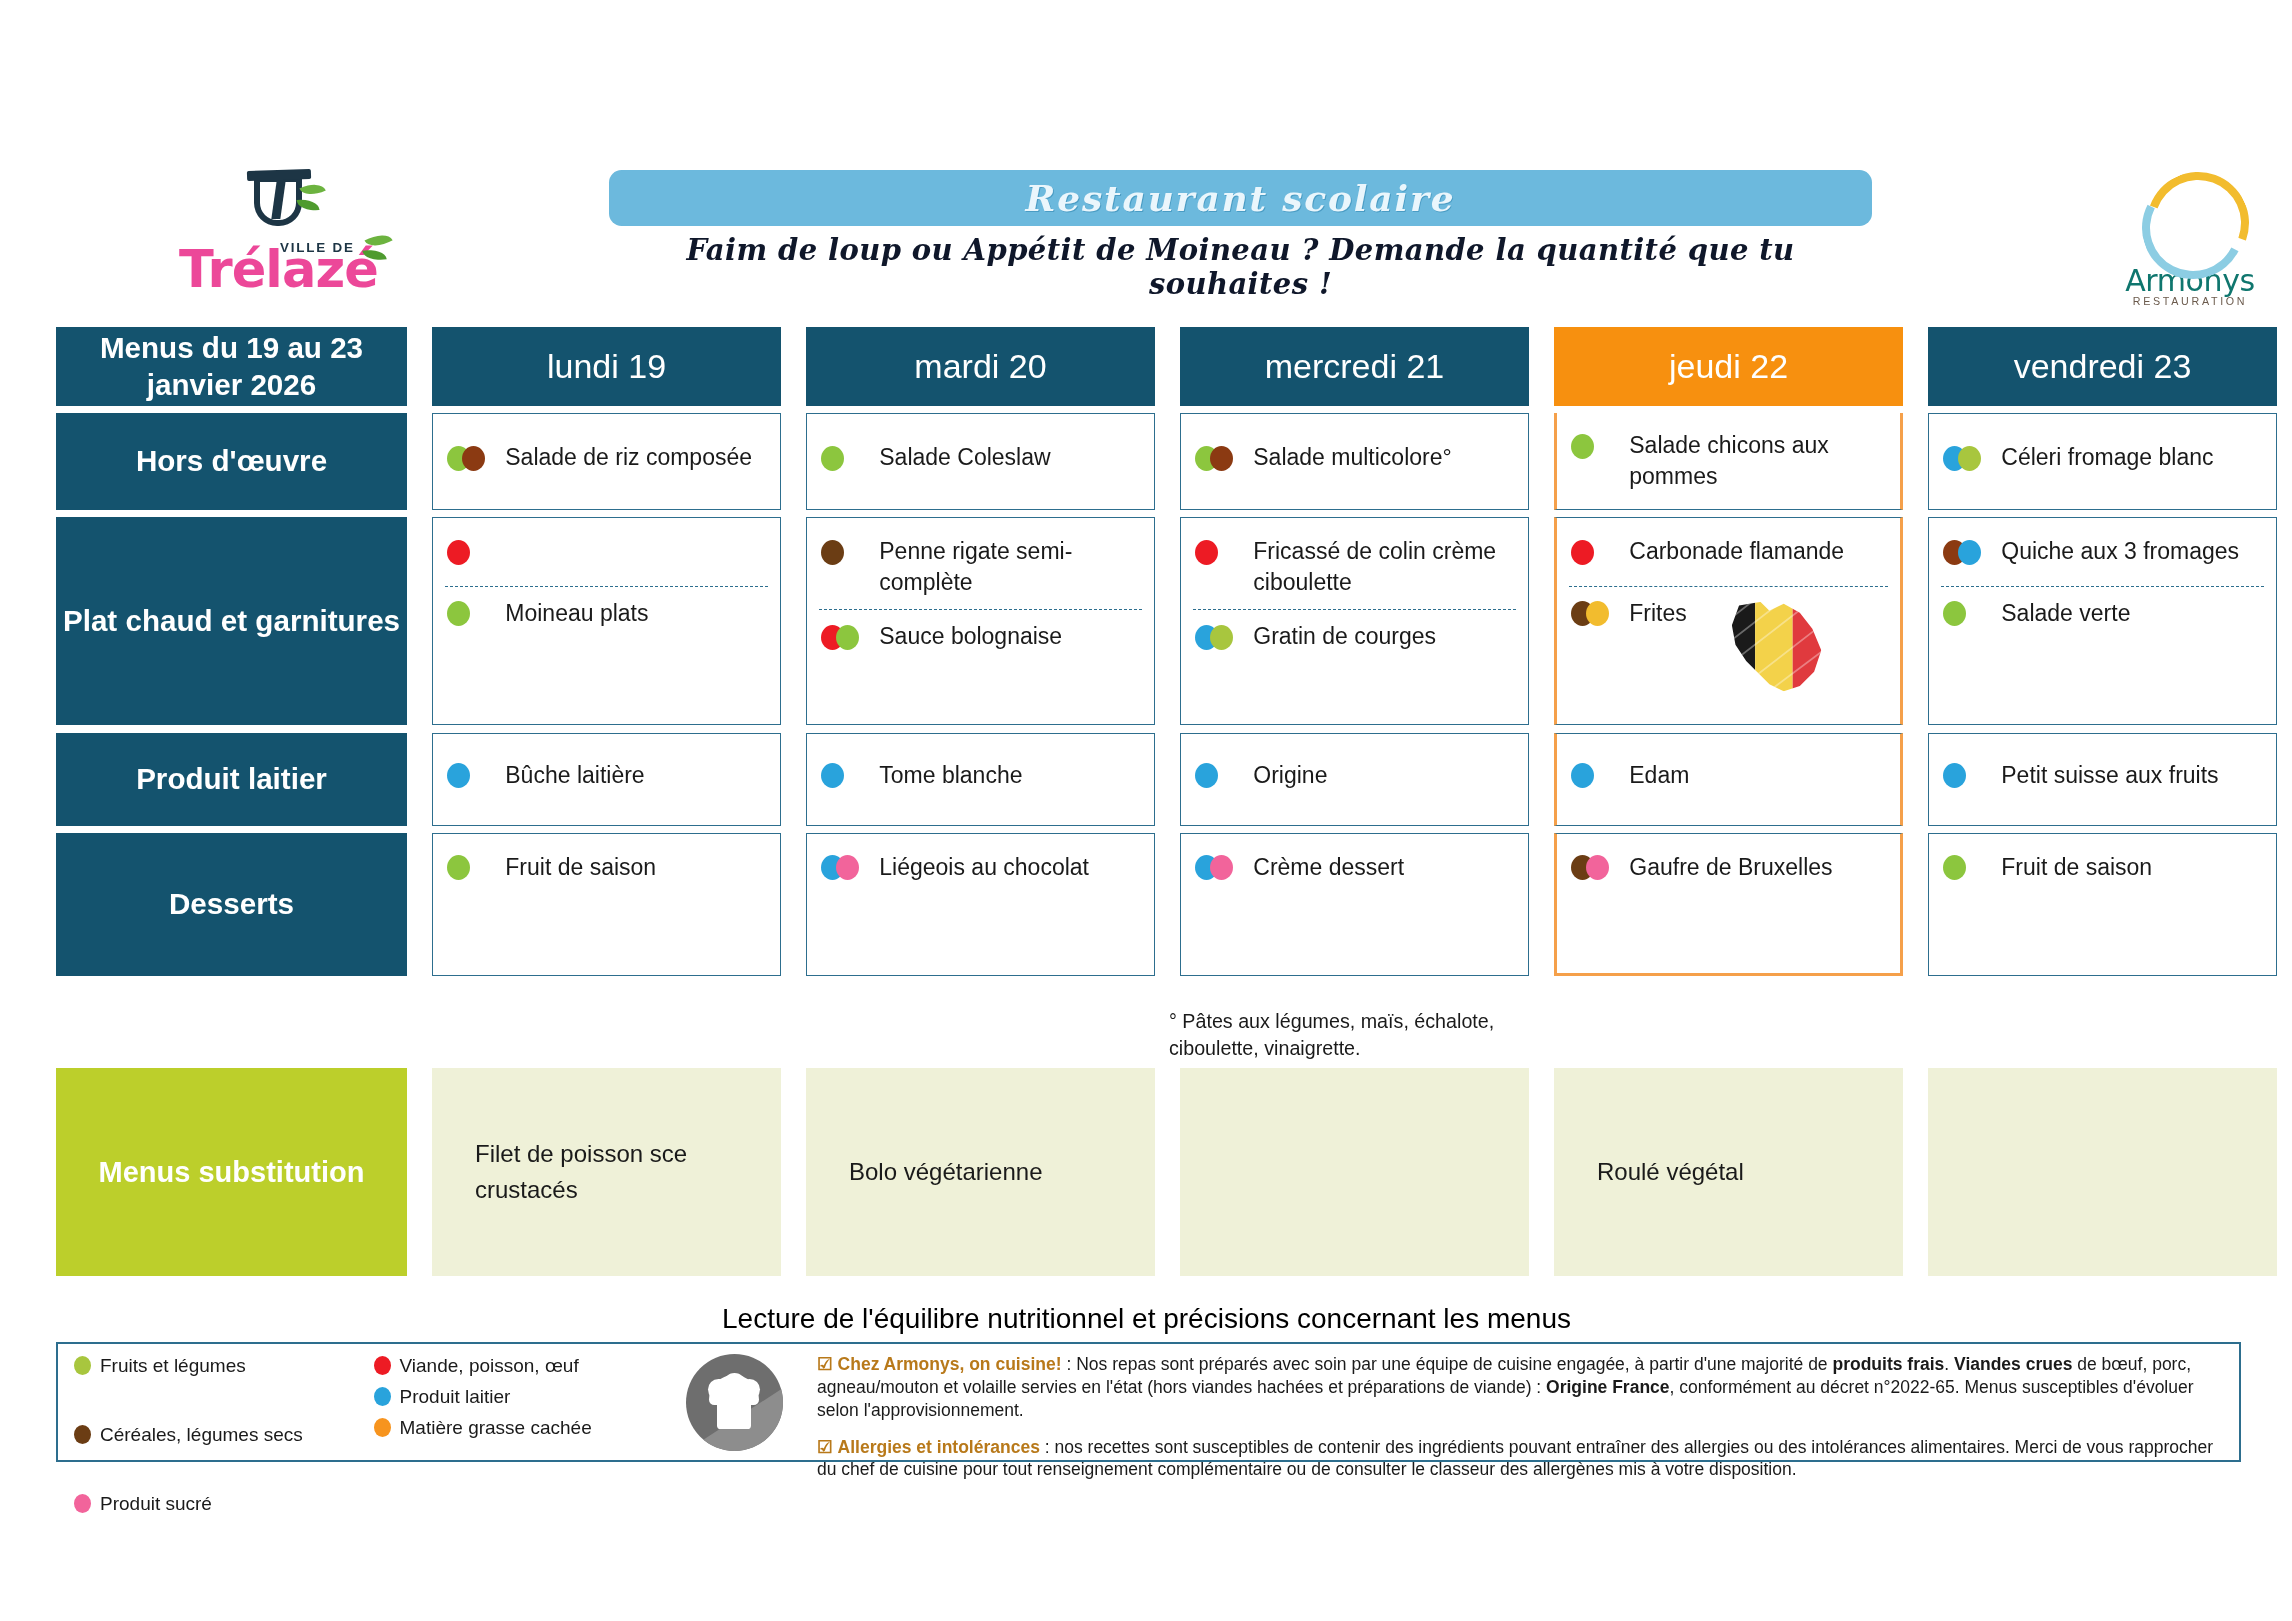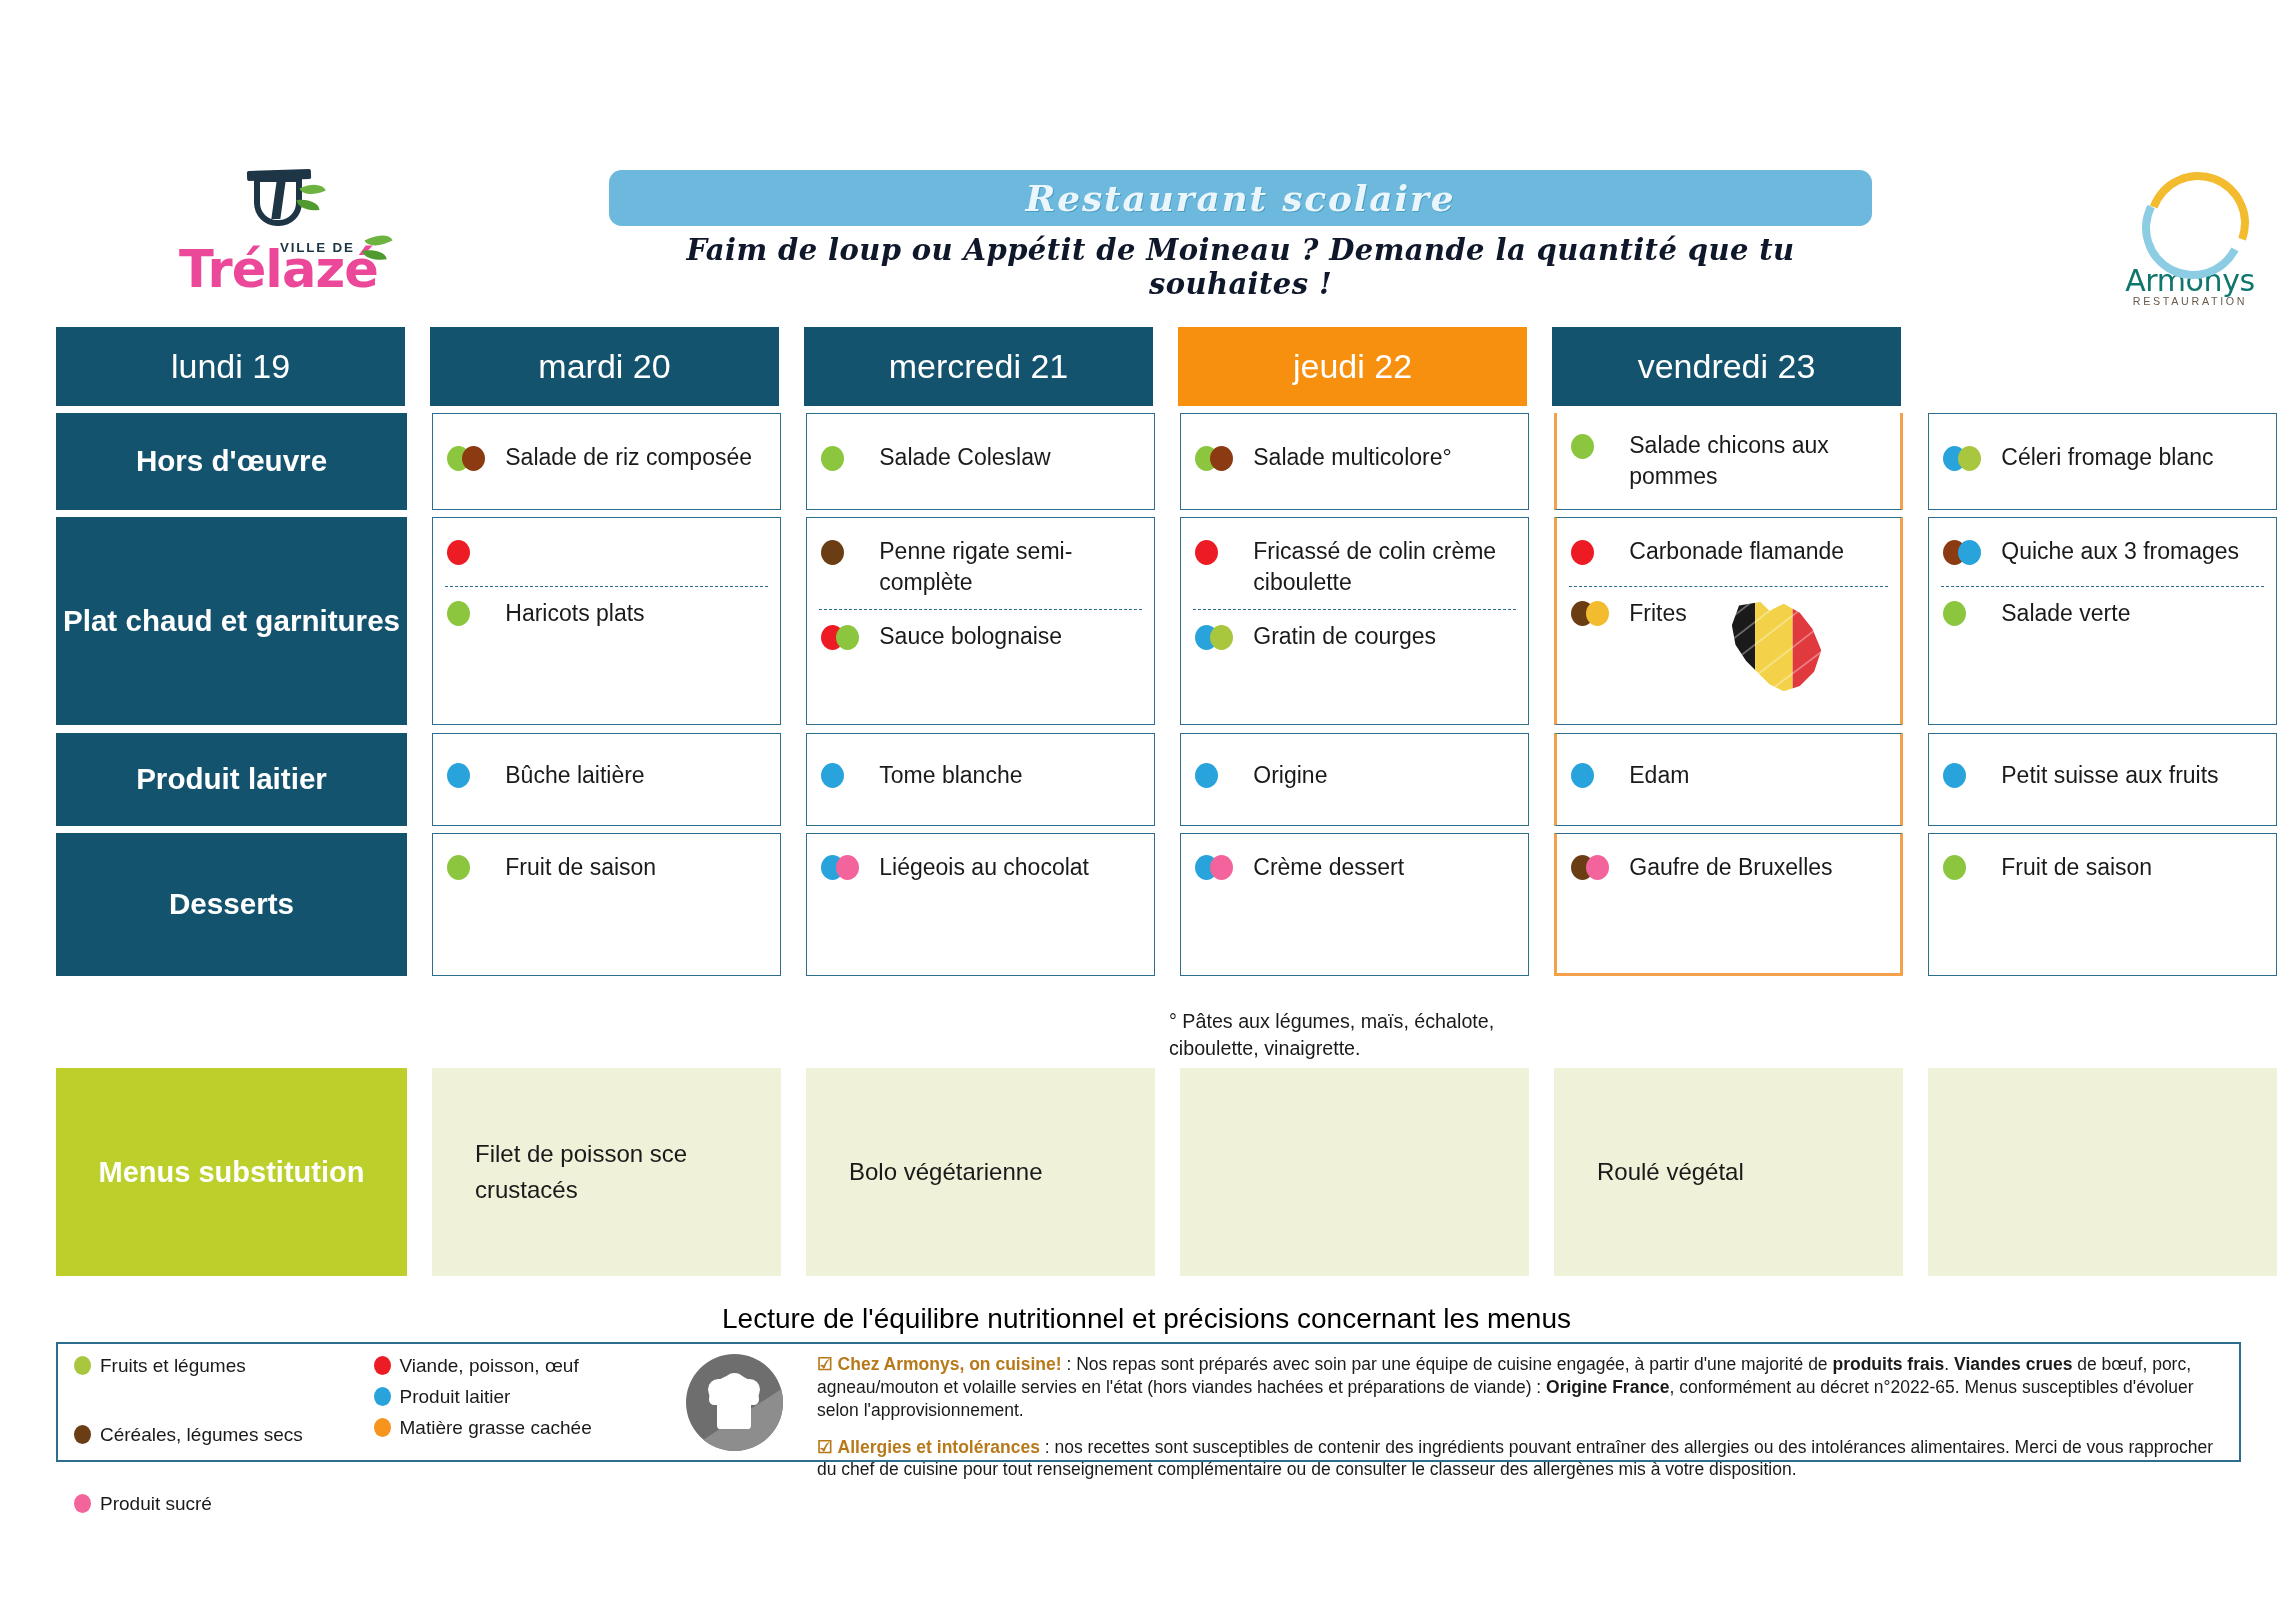--- a/index.html
+++ b/index.html
@@ -403,20 +403,21 @@
         <div class="ring-b"></div>
       </div>
       <div class="armonys-name">Armonys</div>
       <div class="armonys-sub">RESTAURATION</div>
     </div>
   </div>
 
   <div class="grid">
 
     <div class="row">
+      <div class="rowlabel" style="height:79px">Menus du 19 au 23 janvier 2026</div>
       <div class="daycell">
         <div class="dayhead">lundi 19</div>
       </div>
       <div class="daycell">
         <div class="dayhead">mardi 20</div>
       </div>
       <div class="daycell">
         <div class="dayhead">mercredi 21</div>
       </div>
       <div class="daycell">
@@ -497,21 +498,21 @@
           <div class="item">
             <span class="dots">
                 <span class="dot" style="background:#ed1b24"></span>
               </span>
           </div>
           <div class="divider"></div>
           <div class="item">
             <span class="dots">
                 <span class="dot" style="background:#8cc63e"></span>
               </span>
-            <span class="item-label">Haricots plats</span>
+            <span class="item-label">Moineau plats</span>
           </div>
         </div>
       </div>
 
       <div class="daycell">
         <div class="cell plat-cell">
           <div class="item">
             <span class="dots">
                 <span class="dot" style="background:#6b3d14"></span>
               </span>

